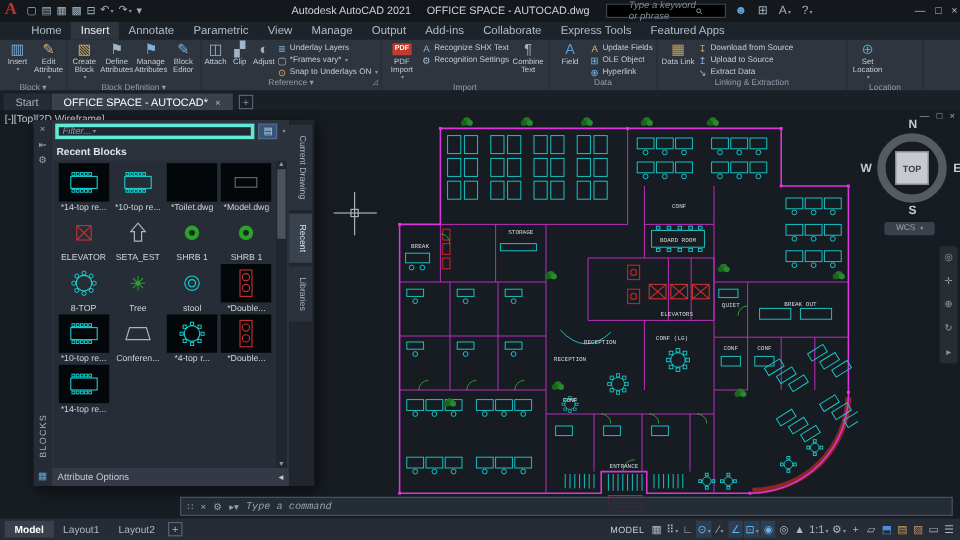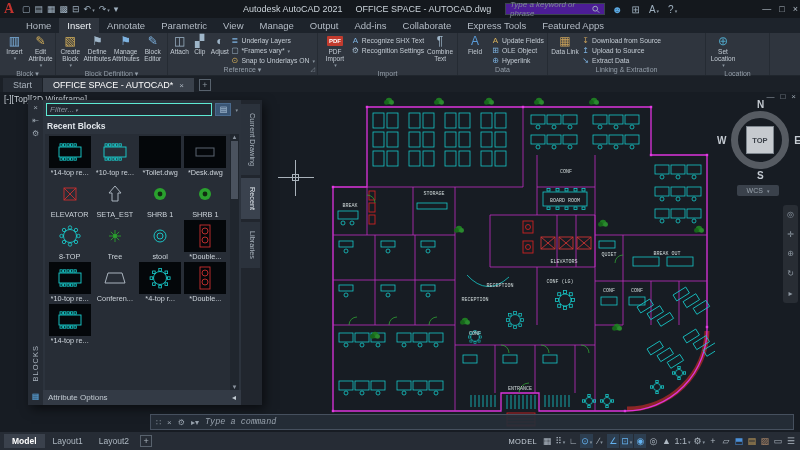--- a/index.html
+++ b/index.html
@@ -7,22 +7,22 @@
   *{box-sizing:border-box;cursor:default;user-select:none;}
 
   
   #titlebar{height:18px;background:#14181d;position:relative;display:flex;align-items:center;font-size:9px;}
   .logo{width:18px;height:16px;color:#c3332e;font-weight:bold;font-size:14px;line-height:16px;text-align:center;font-family:"Liberation Serif",serif;}
   #qat{display:flex;gap:4px;margin-left:4px;color:#9fb0bf;font-size:9px;align-items:center;}
   .qicon{line-height:16px;}
   .dd{font-size:5px;color:#8a95a0;margin-left:1px;}
   .titles{position:absolute;left:243px;top:0;height:18px;line-height:18px;white-space:nowrap;color:#ccd4db;font-size:9px;}
   .titles .doc{margin-left:13px;}
-  #searchbox{position:absolute;left:505px;top:3px;width:100px;height:12px;background:#4c1d95;border:1px solid #3b444f;
-    display:flex;align-items:center;justify-content:space-between;padding:0 4px;font-size:8px;color:#7f8a96;font-style:italic;}
+  #searchbox{position:absolute;left:505px;top:3px;width:100px;height:12px;background:#000000;border:1px solid #3b444f;
+    display:flex;align-items:center;justify-content:space-between;padding:0 18px;font-size:8px;color:#7f8a96;font-style:italic;}
   #tb-icons{position:absolute;left:612px;top:0;height:18px;display:flex;align-items:center;gap:9px;font-size:10px;color:#9fb0bf;}
   #winbtns{position:absolute;right:2px;top:0;height:18px;display:flex;align-items:center;gap:8px;color:#aeb8c2;font-size:9px;}
 
   
   #tabsrow{height:15px;background:#1d232b;display:flex;align-items:flex-end;padding-left:18px;font-size:9.5px;color:#b4bcc6;}
   .rtab{padding:2px 8px;white-space:nowrap;}
   .rtab.active{background:#2f353e;color:#eef2f6;}
 
   
   #ribbon{height:43px;background:#2f353e;display:flex;border-bottom:1px solid #20262d;}
@@ -70,21 +70,21 @@
   #crosshair .b{position:absolute;left:14px;top:14px;width:7px;height:7px;border:1px solid #a9b2ba;background:transparent;}
 
   
   #palette{position:absolute;left:28px;top:8px;width:234px;height:305px;display:flex;box-shadow:3px 4px 10px rgba(0,0,0,.55);}
   .pstrip{width:15px;background:#262c35;display:flex;flex-direction:column;align-items:center;padding:3px 0;gap:4px;
     font-size:8px;color:#9aa4ae;position:relative;}
   .ptitle{position:absolute;bottom:24px;writing-mode:vertical-rl;transform:rotate(180deg);font-size:7.5px;letter-spacing:1px;color:#a8b2bc;}
   .pbot{position:absolute;bottom:4px;color:#5aa7e0;font-size:8px;}
   .pmain{width:198px;display:flex;flex-direction:column;background:#2c333d;}
   .pfilter{height:19px;display:flex;align-items:center;gap:3px;padding:3px;}
-  .pinput{flex:1;height:13px;background:#222831;border:1px solid #5eead4;display:flex;align-items:center;
+  .pinput{flex:1;height:13px;background:#222831;border:3px solid #5eead4;display:flex;align-items:center;
     justify-content:flex-start;padding:0 3px;font-size:8px;color:#8a939e;font-style:italic;}
   .pbtn{width:16px;height:13px;background:#3a5574;border:1px solid #4a6a8e;color:#bcd3e8;font-size:8px;text-align:center;line-height:11px;}
   .psection{font-size:8.5px;font-weight:bold;color:#e0e5ea;padding:2px 4px 3px;}
   .pgridwrap{flex:1;position:relative;background:#272d36;margin:0 2px;overflow:hidden;}
   .pgrid{display:grid;grid-template-columns:repeat(4,1fr);padding:2px 11px 0 2px;}
   .tile{display:flex;flex-direction:column;align-items:center;margin-bottom:1px;text-align:right;}
   .thumb{width:42px;height:32px;display:flex;align-items:center;justify-content:center;}
   .thumb.bg{background:#04070a;}
   .tlabel{font-size:7.3px;color:#ccd3da;max-width:45px;white-space:nowrap;overflow:hidden;}
   .pscroll{position:absolute;right:0;top:0;bottom:0;width:9px;background:#20262e;display:flex;flex-direction:column;align-items:center;font-size:6px;color:#8a939e;}
@@ -628,21 +628,21 @@
                 <svg width="40" height="30" viewBox="0 0 40 30"></svg>
               </div>
               <div class="tlabel">*Toilet.dwg</div>
             </div>
             <div class="tile">
               <div class="thumb bg">
                 <svg width="40" height="30" viewBox="0 0 40 30">
                   <rect x="11" y="11" width="18" height="8" fill="none" stroke="#5a6571" stroke-width="1"></rect>
                 </svg>
               </div>
-              <div class="tlabel">*Desk.dwg</div>
+              <div class="tlabel">*Model.dwg</div>
             </div>
             <div class="tile">
               <div class="thumb">
                 <svg width="40" height="30" viewBox="0 0 40 30">
                   <rect x="14" y="9" width="12" height="12" fill="none" stroke="#cc3030" stroke-width="0.9"></rect>
                   <path d="M14,9 L26,21 M26,9 L14,21" stroke="#cc3030" stroke-width="0.9"></path>
                 </svg>
               </div>
               <div class="tlabel">ELEVATOR</div>
             </div>

